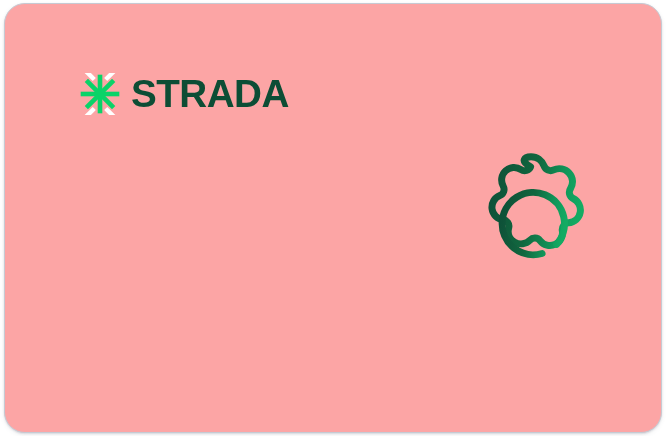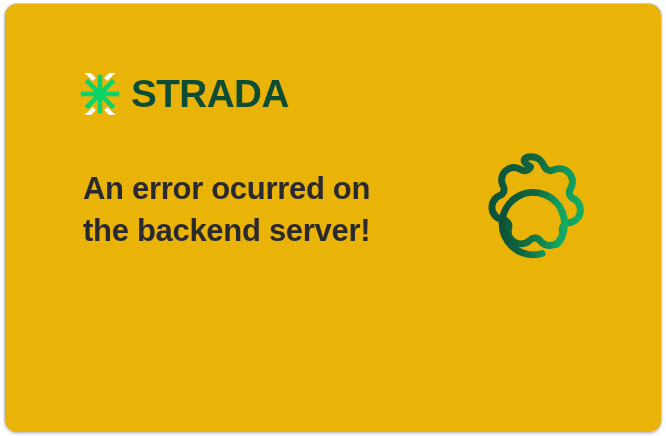--- a/index.html
+++ b/index.html
@@ -21,23 +21,23 @@
     overflow: hidden;
   }
 
   
   .card {
     position: absolute;
     left: 4px;
     top: 3px;
     width: 658px;
     height: 430px;
-    background: #eab308;
+    background: #fca5a5;
     border: 1px solid #c6cad3;
-    border-radius: 13px;
+    border-radius: 21px;
     box-shadow: 0 1px 2px rgba(70,80,100,0.18),
                 0 2px 5px rgba(70,80,100,0.07);
   }
 
   
   .brand {
     position: absolute;
     left: 74px;
     top: 68px;
     display: flex;
@@ -117,21 +117,20 @@
               <rect x="30" y="84" width="10.5" height="30" transform="rotate(-45 50 50)"></rect>
               <rect x="59.5" y="84" width="10.5" height="30" transform="rotate(45 50 50)"></rect>
             </g>
           </g>
         </svg>
       </span>
 
       <span class="brand-word">STRADA</span>
     </div>
 
-    <div class="message">An error ocurred on the backend server!</div>
 
     <div class="gear-wrap">
       <svg viewBox="0 0 200 200" xmlns="http://www.w3.org/2000/svg" aria-hidden="true">
         <defs>
           <linearGradient id="gearGrad" x1="0" y1="0.35" x2="1" y2="0.55">
             <stop offset="0%" stop-color="#0e5138"></stop>
             <stop offset="45%" stop-color="#11673f"></stop>
             <stop offset="78%" stop-color="#11975a"></stop>
             <stop offset="100%" stop-color="#13ab63"></stop>
           </linearGradient>

